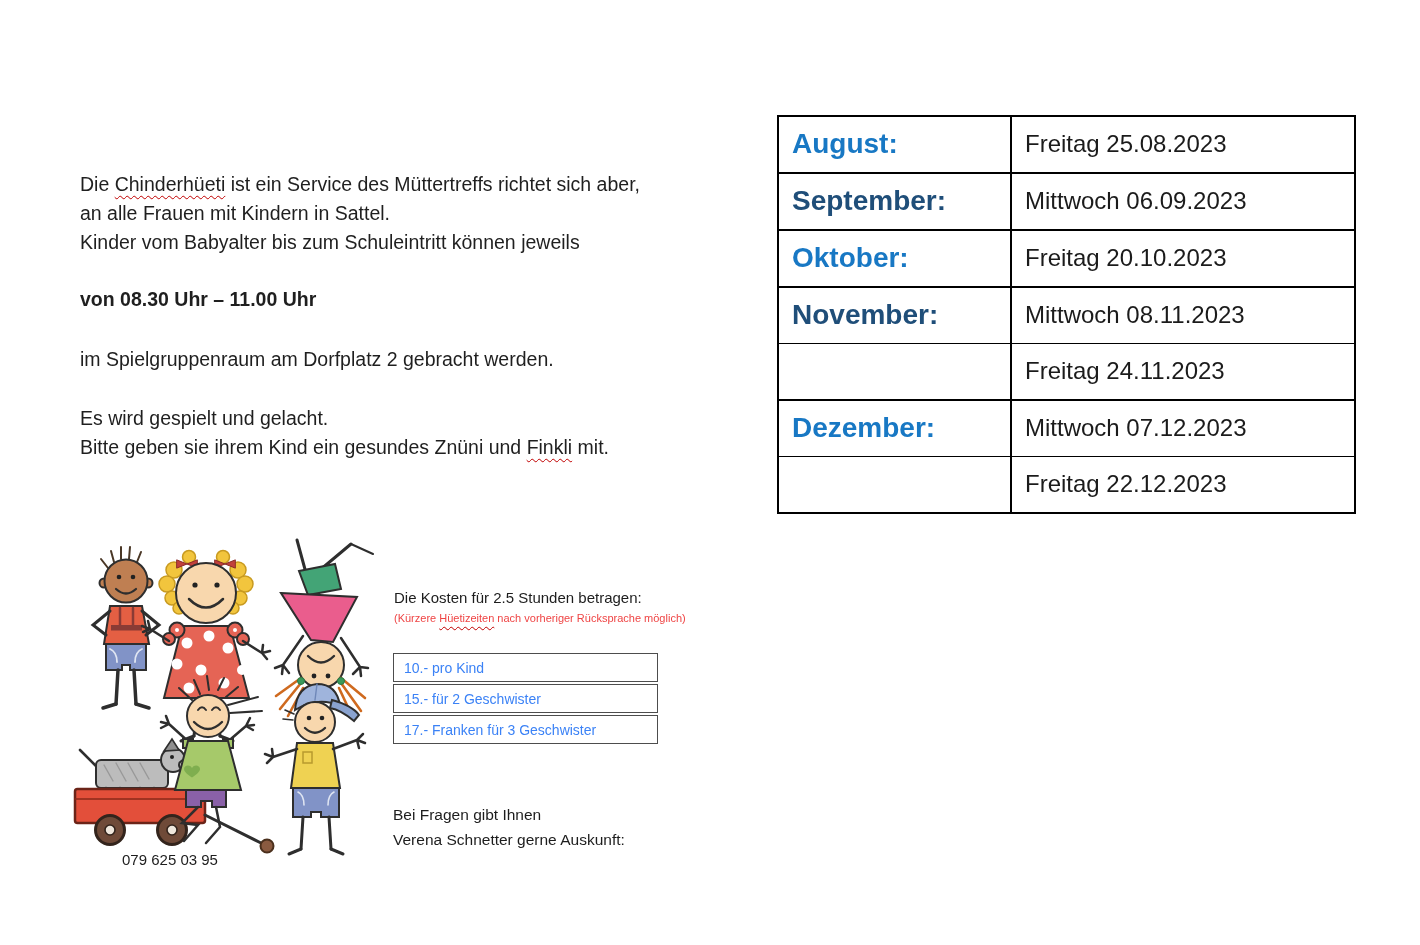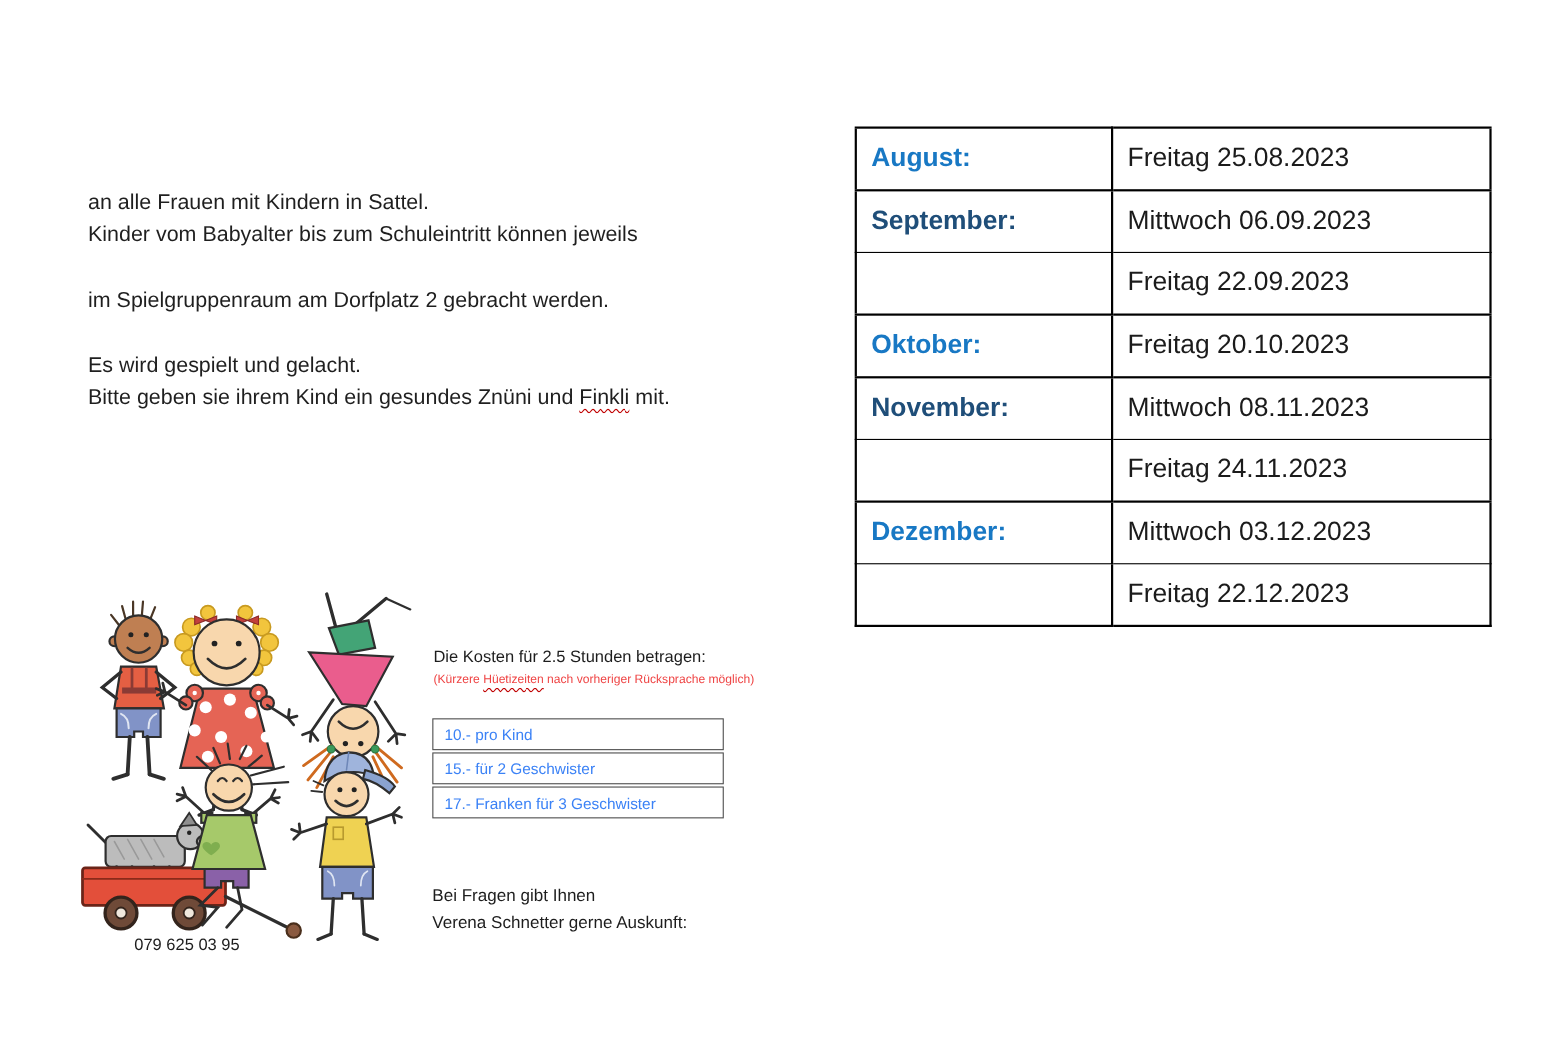--- a/index.html
+++ b/index.html
@@ -42,21 +42,21 @@
     text-decoration-thickness:1px; text-underline-offset:4px;
   }
 
   
   .schedule {
     position:absolute; left:777px; top:115px;
     border-collapse:collapse; border:2px solid var(--table-border,#000);
     background:#fff;
   }
   .schedule td { height:53px; vertical-align:middle; padding:0 6px 2px 13px; }
-  .schedule td.month { width:212px; font-size:24px; font-weight:bold;
+  .schedule td.month { width:212px; font-size:28px; font-weight:bold;
                        border-right:2px solid var(--table-border,#000); }
   .schedule td.date  { width:323px; font-size:24px; color:#1b1b1b; }
   .schedule tr.group td { border-top:2px solid var(--table-border,#000); }
   .schedule tr.cont  td { border-top:1px solid var(--table-border,#000); }
   .month.bright { color:var(--month-bright,#1878c4); }
   .month.dark   { color:var(--month-dark,#1f4e79); }
 
   
   .costs-heading { position:absolute; left:394px; top:589px;
                    font-size:15px; font-weight:normal; }
@@ -77,56 +77,54 @@
   
   .illustration { position:absolute; left:70px; top:537px; }
 </style>
 </head>
 <body>
 
 <div class="page">
 
 
   <div class="intro">
+    <p><span>Die </span><span class="sq">Chinderhüeti</span><span> ist ein Service des Müttertreffs richtet sich aber,</span></p>
     <p>an alle Frauen mit Kindern in Sattel.</p>
     <p>Kinder vom Babyalter bis zum Schuleintritt können jeweils</p>
+    <p class="m-hours">von 08.30 Uhr – 11.00 Uhr</p>
     <p class="m-loc">im Spielgruppenraum am Dorfplatz 2 gebracht werden.</p>
     <p class="m-play">Es wird gespielt und gelacht.</p>
     <p><span>Bitte geben sie ihrem Kind ein gesundes Znüni und </span><span class="sq">Finkli</span><span> mit.</span></p>
   </div>
 
   <table class="schedule">
     <tbody>
       <tr class="group">
         <td class="month bright">August:</td>
         <td class="date">Freitag 25.08.2023</td>
       </tr>
       <tr class="group">
         <td class="month dark">September:</td>
         <td class="date">Mittwoch 06.09.2023</td>
       </tr>
-      <tr class="cont">
-        <td class="month"></td>
-        <td class="date">Freitag 22.09.2023</td>
-      </tr>
       <tr class="group">
         <td class="month bright">Oktober:</td>
         <td class="date">Freitag 20.10.2023</td>
       </tr>
       <tr class="group">
         <td class="month dark">November:</td>
         <td class="date">Mittwoch 08.11.2023</td>
       </tr>
       <tr class="cont">
         <td class="month"></td>
         <td class="date">Freitag 24.11.2023</td>
       </tr>
       <tr class="group">
         <td class="month bright">Dezember:</td>
-        <td class="date">Mittwoch 03.12.2023</td>
+        <td class="date">Mittwoch 07.12.2023</td>
       </tr>
       <tr class="cont">
         <td class="month"></td>
         <td class="date">Freitag 22.12.2023</td>
       </tr>
     </tbody>
   </table>
 
   <div class="costs-heading">Die Kosten für 2.5 Stunden betragen:</div>
   <div class="costs-note"><span>(Kürzere </span><span class="sq">Hüetizeiten</span><span> nach vorheriger Rücksprache möglich)</span></div>

